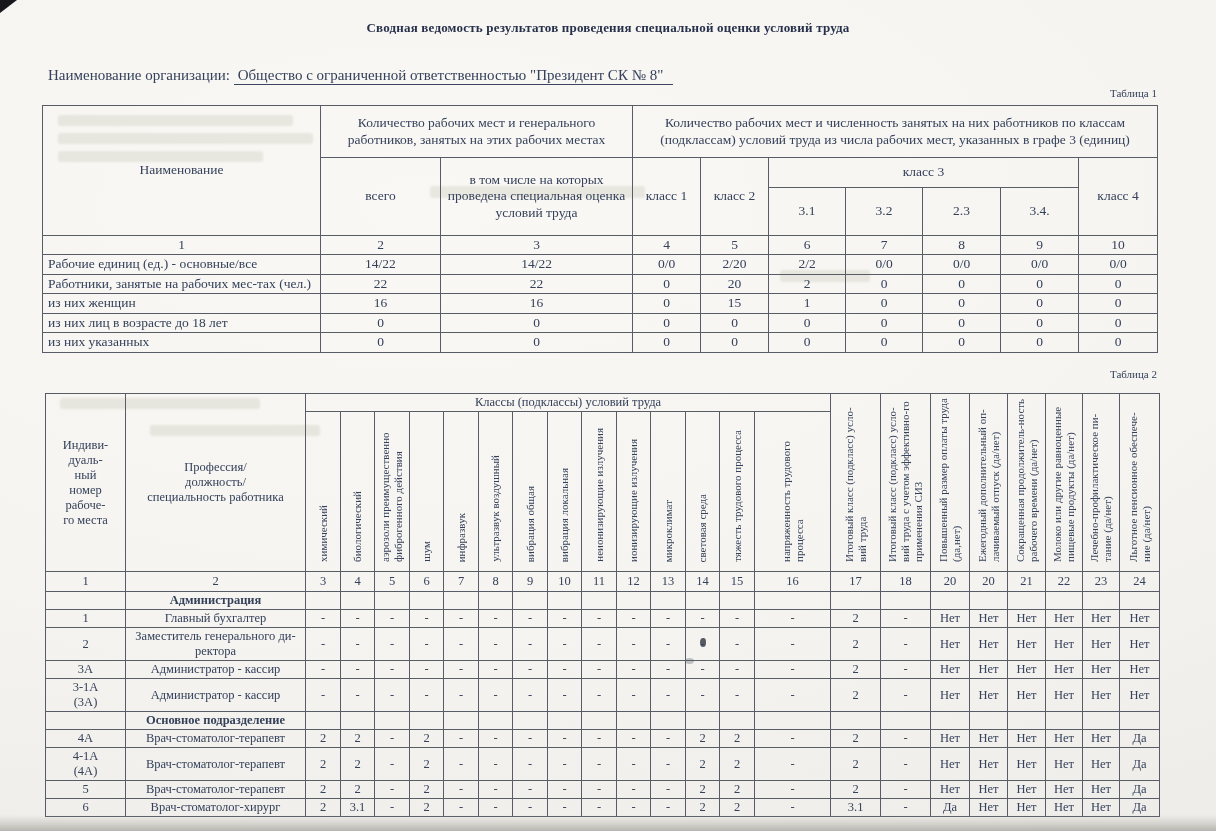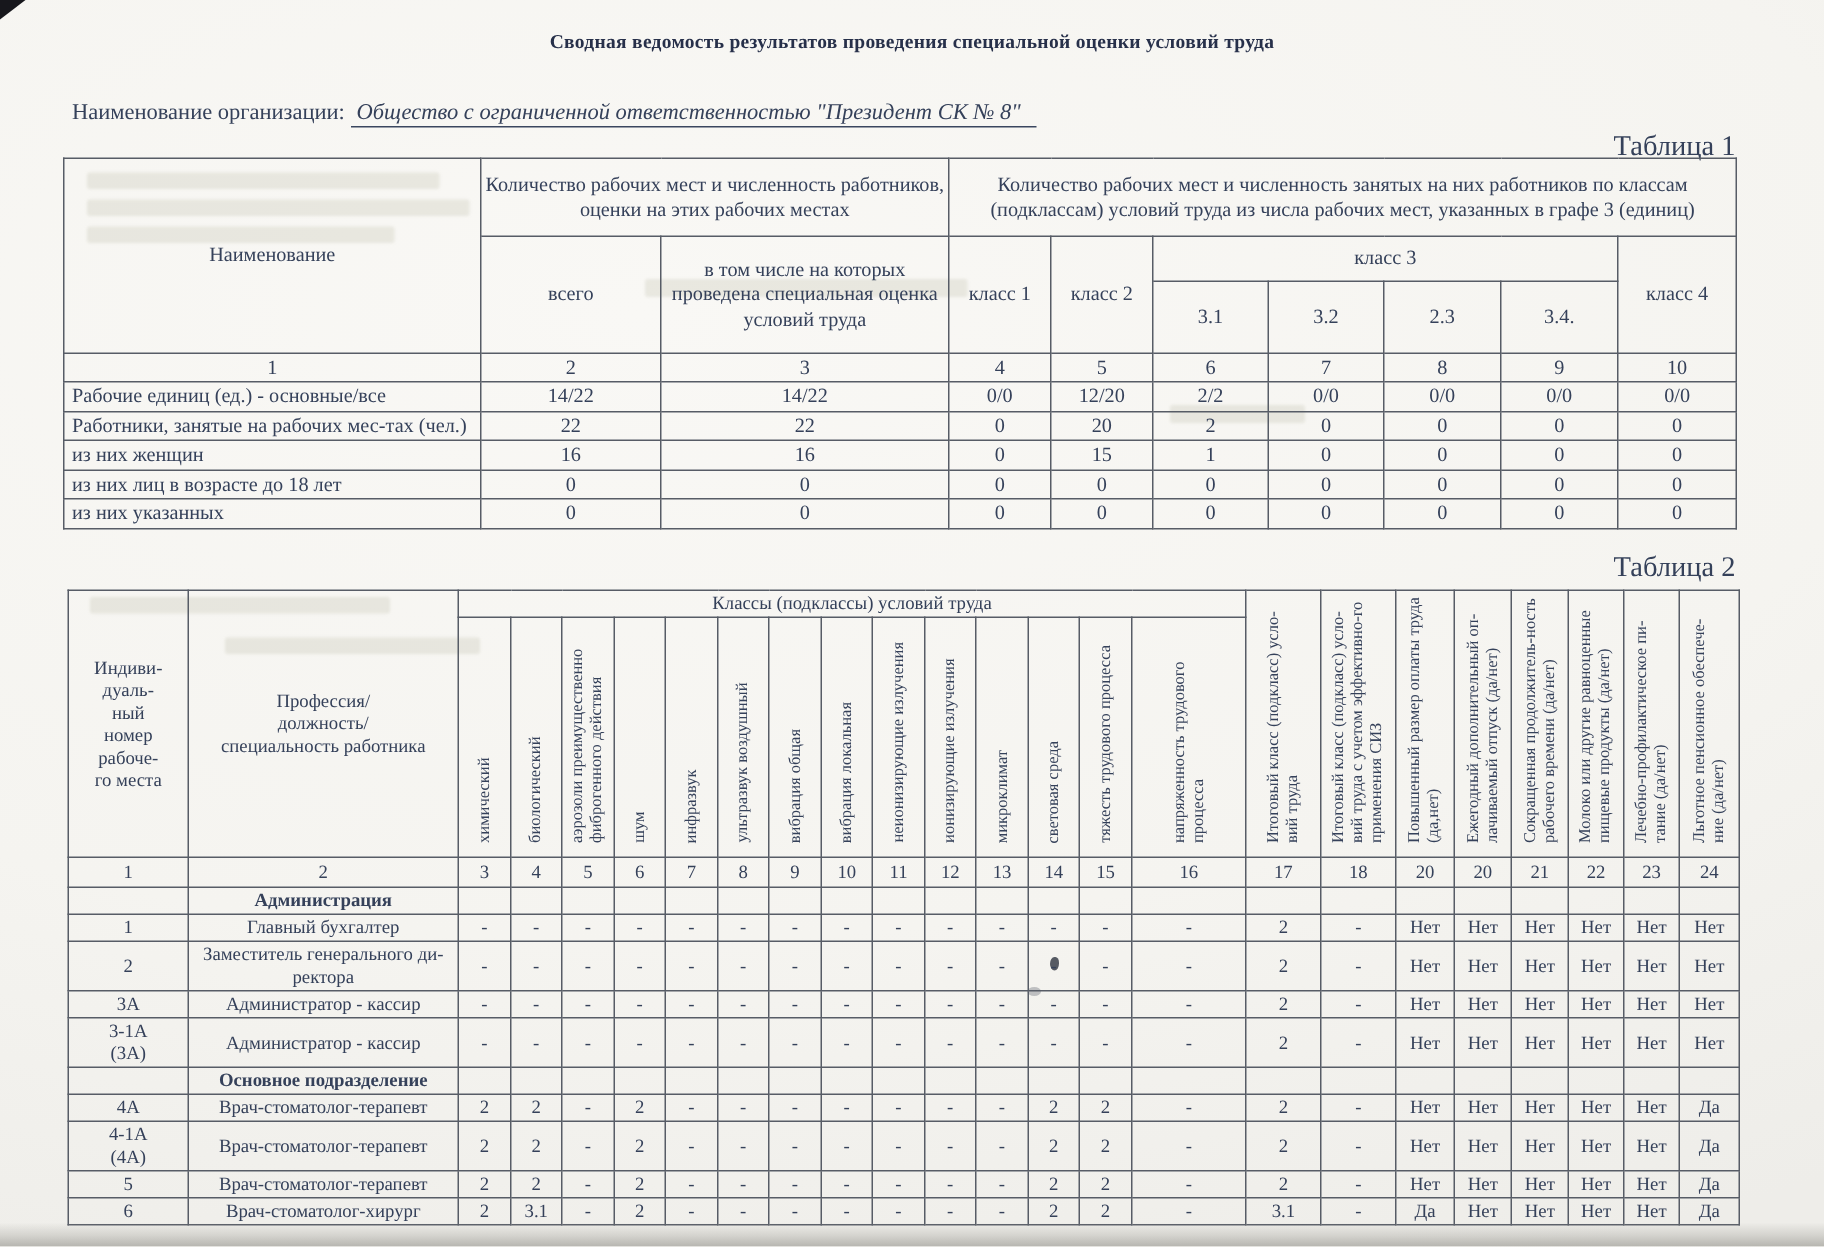--- a/index.html
+++ b/index.html
@@ -12,22 +12,22 @@
     position:relative; width:1216px; height:831px; overflow:hidden;
     background: radial-gradient(1400px 700px at 35% 25%, #f9f8f5 0%, #f5f4f0 60%, #eeede9 100%);
   }
   .corner-wedge { position:absolute; left:0; top:0; width:0; height:0;
     border-top:13px solid #17171c; border-right:17px solid transparent; }
   .bottom-shade { position:absolute; left:0; right:0; bottom:0; height:16px;
     background:linear-gradient(180deg, rgba(185,184,178,0) 0%, rgba(178,177,171,.45) 55%, rgba(158,157,151,.7) 100%); }
   .doc-title { position:absolute; top:20px; left:0; width:100%; text-align:center;
     font-weight:bold; font-size:13px; color:#27304a; letter-spacing:.2px; }
   .org-line { position:absolute; top:67px; left:48px; font-size:15px; white-space:nowrap; }
-  .org-name { border-bottom:1px solid #3a465f; padding:0 10px 1px 4px;font-style:italic; }
-  .tbl-caption { position:absolute; right:59px; font-size:19px;margin-left:20px; }
+  .org-name { border-bottom:1px solid #3a465f; padding:0 10px 1px 4px; }
+  .tbl-caption { position:absolute; right:59px; font-size:11px;margin-left:20px; }
   .cap1 { top:87px; } .cap2 { top:368px; }
 
   table { border-collapse:collapse; table-layout:fixed; position:absolute; background:transparent; }
   #table1 { left:42px; top:105px; width:1115px; }
   #table2 { left:45px; top:393px; width:1114px; }
   th, td { border:1px solid #575c66; vertical-align:middle; text-align:center;
     padding:1px 2px; font-weight:normal; overflow:hidden; }
   #table1 th, #table1 td { font-size:13.5px; line-height:1.22; }
   #table1 .lbl { text-align:left; padding-left:5px; }
   #table1 tr.h1 { height:52px; } #table1 tr.h2 { height:30px; }
@@ -97,21 +97,21 @@
         <col style="width:68px">
         <col style="width:77px">
       <col style="width:77px">
         <col style="width:78px">
         <col style="width:78px">
         <col style="width:79px">
     </colgroup>
     <thead>
       <tr class="h1">
         <th rowspan="3">Наименование</th>
-        <th colspan="2">Количество рабочих мест и численность работников, оценки на этих рабочих местах</th>
+        <th colspan="2">Количество рабочих мест и генерального работников, занятых на этих рабочих местах</th>
         <th colspan="7">Количество рабочих мест и численность занятых на них работников по классам (подклассам) условий труда из числа рабочих мест, указанных в графе 3 (единиц)</th>
       </tr>
       <tr class="h2">
         <th rowspan="2">всего</th>
         <th rowspan="2">в том числе на которых проведена специальная оценка условий труда</th>
         <th rowspan="2">класс 1</th>
         <th rowspan="2">класс 2</th>
         <th colspan="4">класс 3</th>
         <th rowspan="2">класс 4</th>
       </tr>
@@ -137,21 +137,21 @@
         </tr>
     </thead>
     <tbody>
 
         <tr>
           <td class="lbl">Рабочие единиц (ед.)  - основные/все</td>
 
         <td>14/22</td>
           <td>14/22</td>
           <td>0/0</td>
-          <td>12/20</td>
+          <td>2/20</td>
           <td>2/2</td>
           <td>0/0</td>
           <td>0/0</td>
           <td>0/0</td>
           <td>0/0</td>
         </tr>
 
         <tr>
           <td class="lbl">Работники, занятые на рабочих мес-тах (чел.)</td>
 

